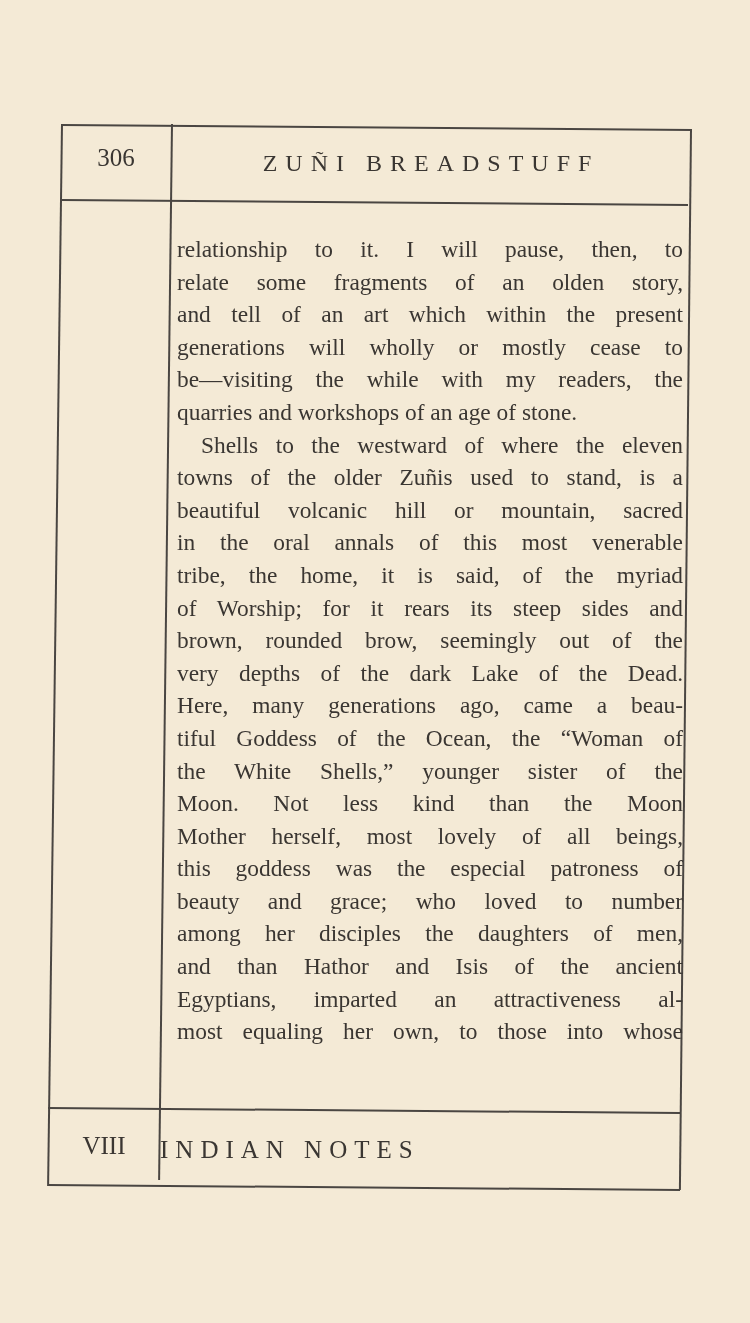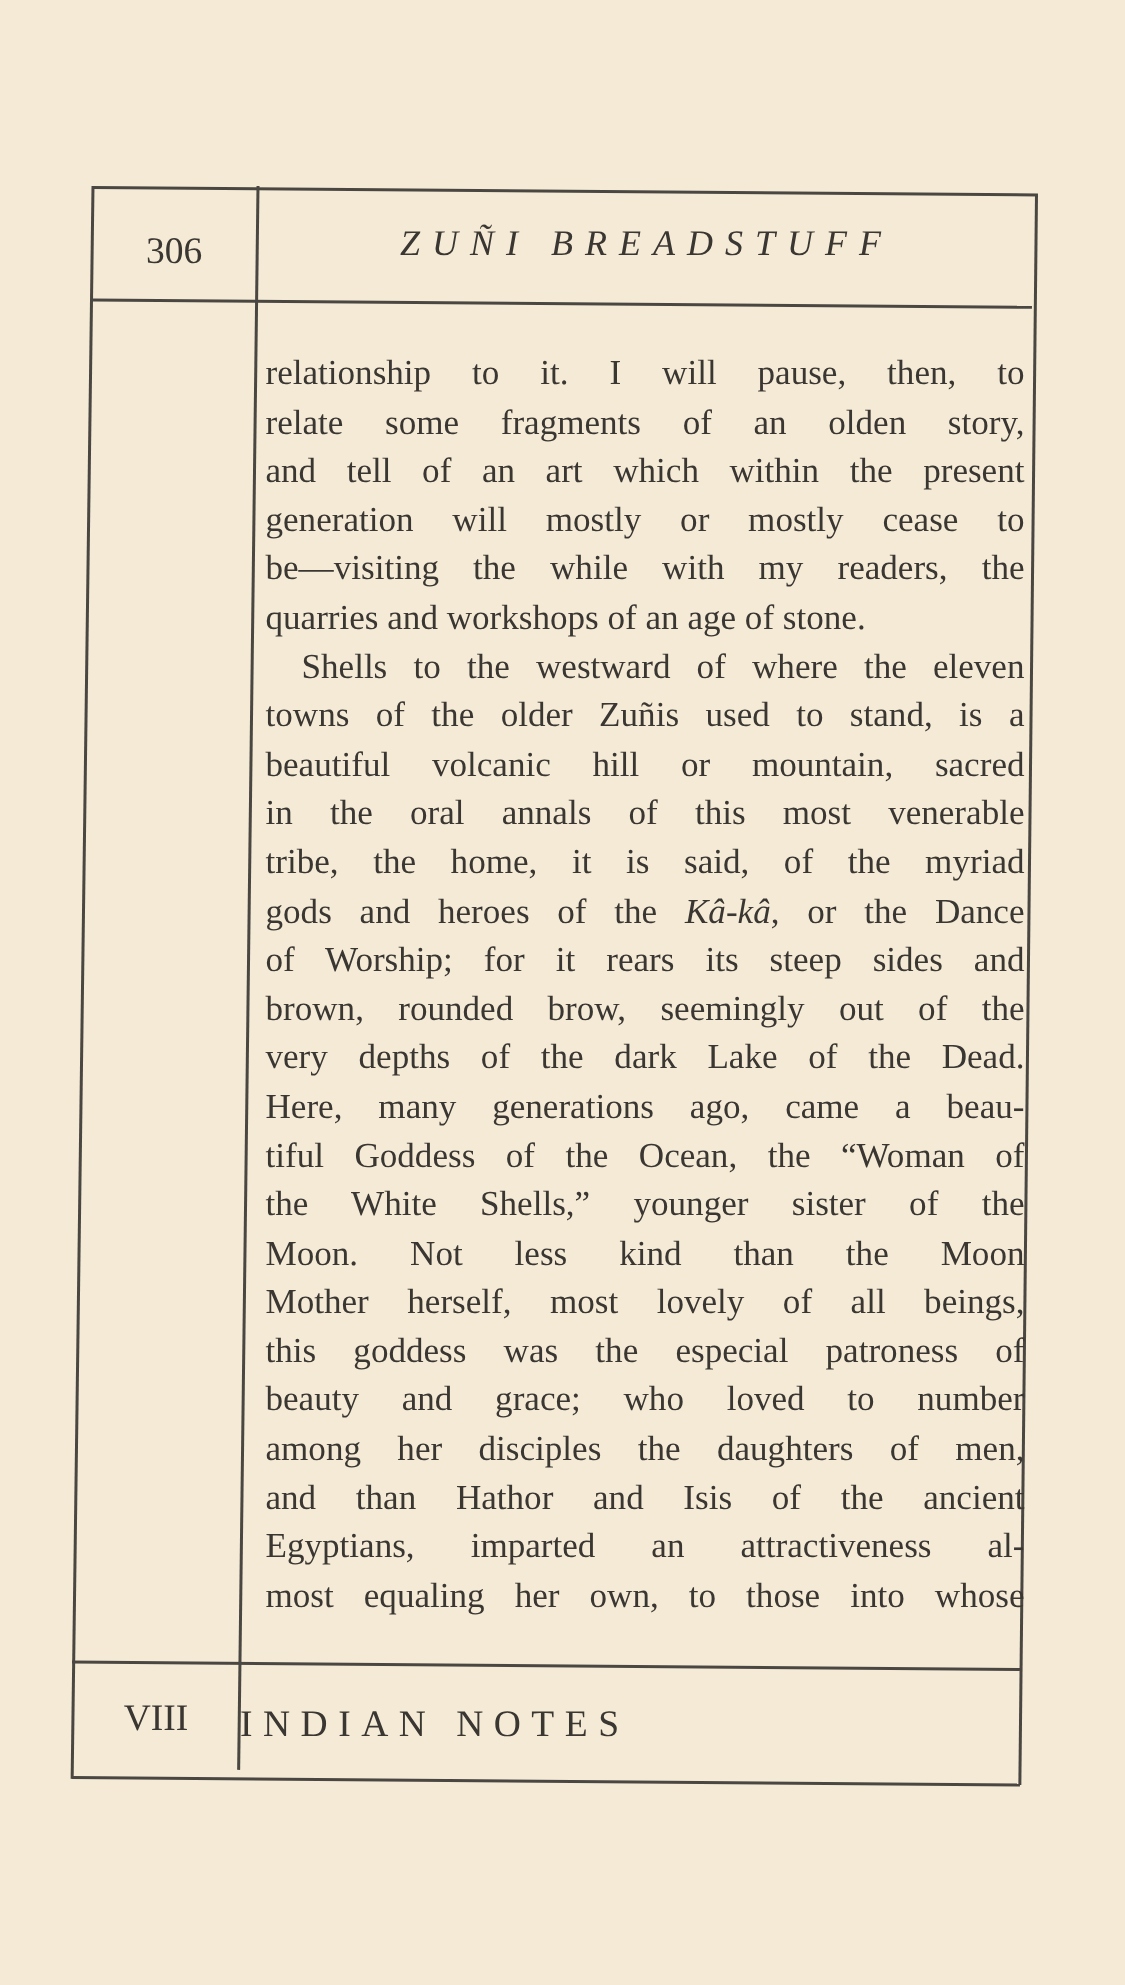--- a/index.html
+++ b/index.html
@@ -8,25 +8,25 @@
     background: #f4ead6;
     position: relative; overflow: hidden;
     font-family: "Liberation Serif", "DejaVu Serif", serif;
     color: #3a3632;
   }
   .line { position: absolute; background: #4a4642; }
   .h { height: 2px; }
   .v { width: 2px; }
   #page-number {
     position: absolute; left: 62px; top: 144px; width: 108px;
-    text-align: center; font-size: 25px; letter-spacing: 0px; margin-top: 10px;
+    text-align: center; font-size: 25px; letter-spacing: 0px;
   }
   #running-head {
     position: absolute; left: 172px; top: 150px; width: 518px;
-    text-align: center; font-size: 24px; letter-spacing: 8px; font-style: italic;
+    text-align: center; font-size: 24px; letter-spacing: 8px;
   }
   #body-text {
     position: absolute; left: 177px; top: 233px; width: 506px;
     font-size: 23.4px; line-height: 32.6px;
   }
   .tl { display: block; text-align: justify; text-align-last: justify; white-space: nowrap; }
   .tl.indent { padding-left: 24px; }
   .tl.last { text-align-last: left; }
   #footer-volume {
     position: absolute; left: 48px; top: 1132px; width: 112px;
@@ -49,29 +49,28 @@
 <div class="line v" style="left:171px; top:124px; height:1056px; transform:rotate(0.7deg); transform-origin:top;"></div>
 <div class="line v" style="left:690px; top:130px; height:1060px; transform:rotate(0.6deg); transform-origin:top;"></div>
 
 <div id="page-number">306</div>
 <div id="running-head">ZUÑI BREADSTUFF</div>
 
 <div id="body-text">
   <span class="tl">relationship to it.  I will pause, then, to</span>
   <span class="tl">relate some fragments of an olden story,</span>
   <span class="tl">and tell of an art which within the present</span>
-  <span class="tl">generation will mostly or mostly cease to</span>
+  <span class="tl">generations will wholly or mostly cease to</span>
   <span class="tl">be—visiting the while with my readers, the</span>
   <span class="tl last">quarries and workshops of an age of stone.</span>
   <span class="tl indent">Shells to the westward of where the eleven</span>
   <span class="tl">towns of the older Zuñis used to stand, is a</span>
   <span class="tl">beautiful volcanic hill or mountain, sacred</span>
   <span class="tl">in the oral annals of this most venerable</span>
   <span class="tl">tribe, the home, it is said, of the myriad</span>
-  <span class="tl"><span>gods and heroes of the </span><i>Kâ-kâ</i><span>, or the Dance</span></span>
   <span class="tl">of Worship; for it rears its steep sides and</span>
   <span class="tl">brown, rounded brow, seemingly out of the</span>
   <span class="tl">very depths of the dark Lake of the Dead.</span>
   <span class="tl">Here, many generations ago, came a beau-</span>
   <span class="tl">tiful Goddess of the Ocean, the “Woman of</span>
   <span class="tl">the White Shells,” younger sister of the</span>
   <span class="tl">Moon.  Not less kind than the Moon</span>
   <span class="tl">Mother herself, most lovely of all beings,</span>
   <span class="tl">this goddess was the especial patroness of</span>
   <span class="tl">beauty and grace; who loved to number</span>

